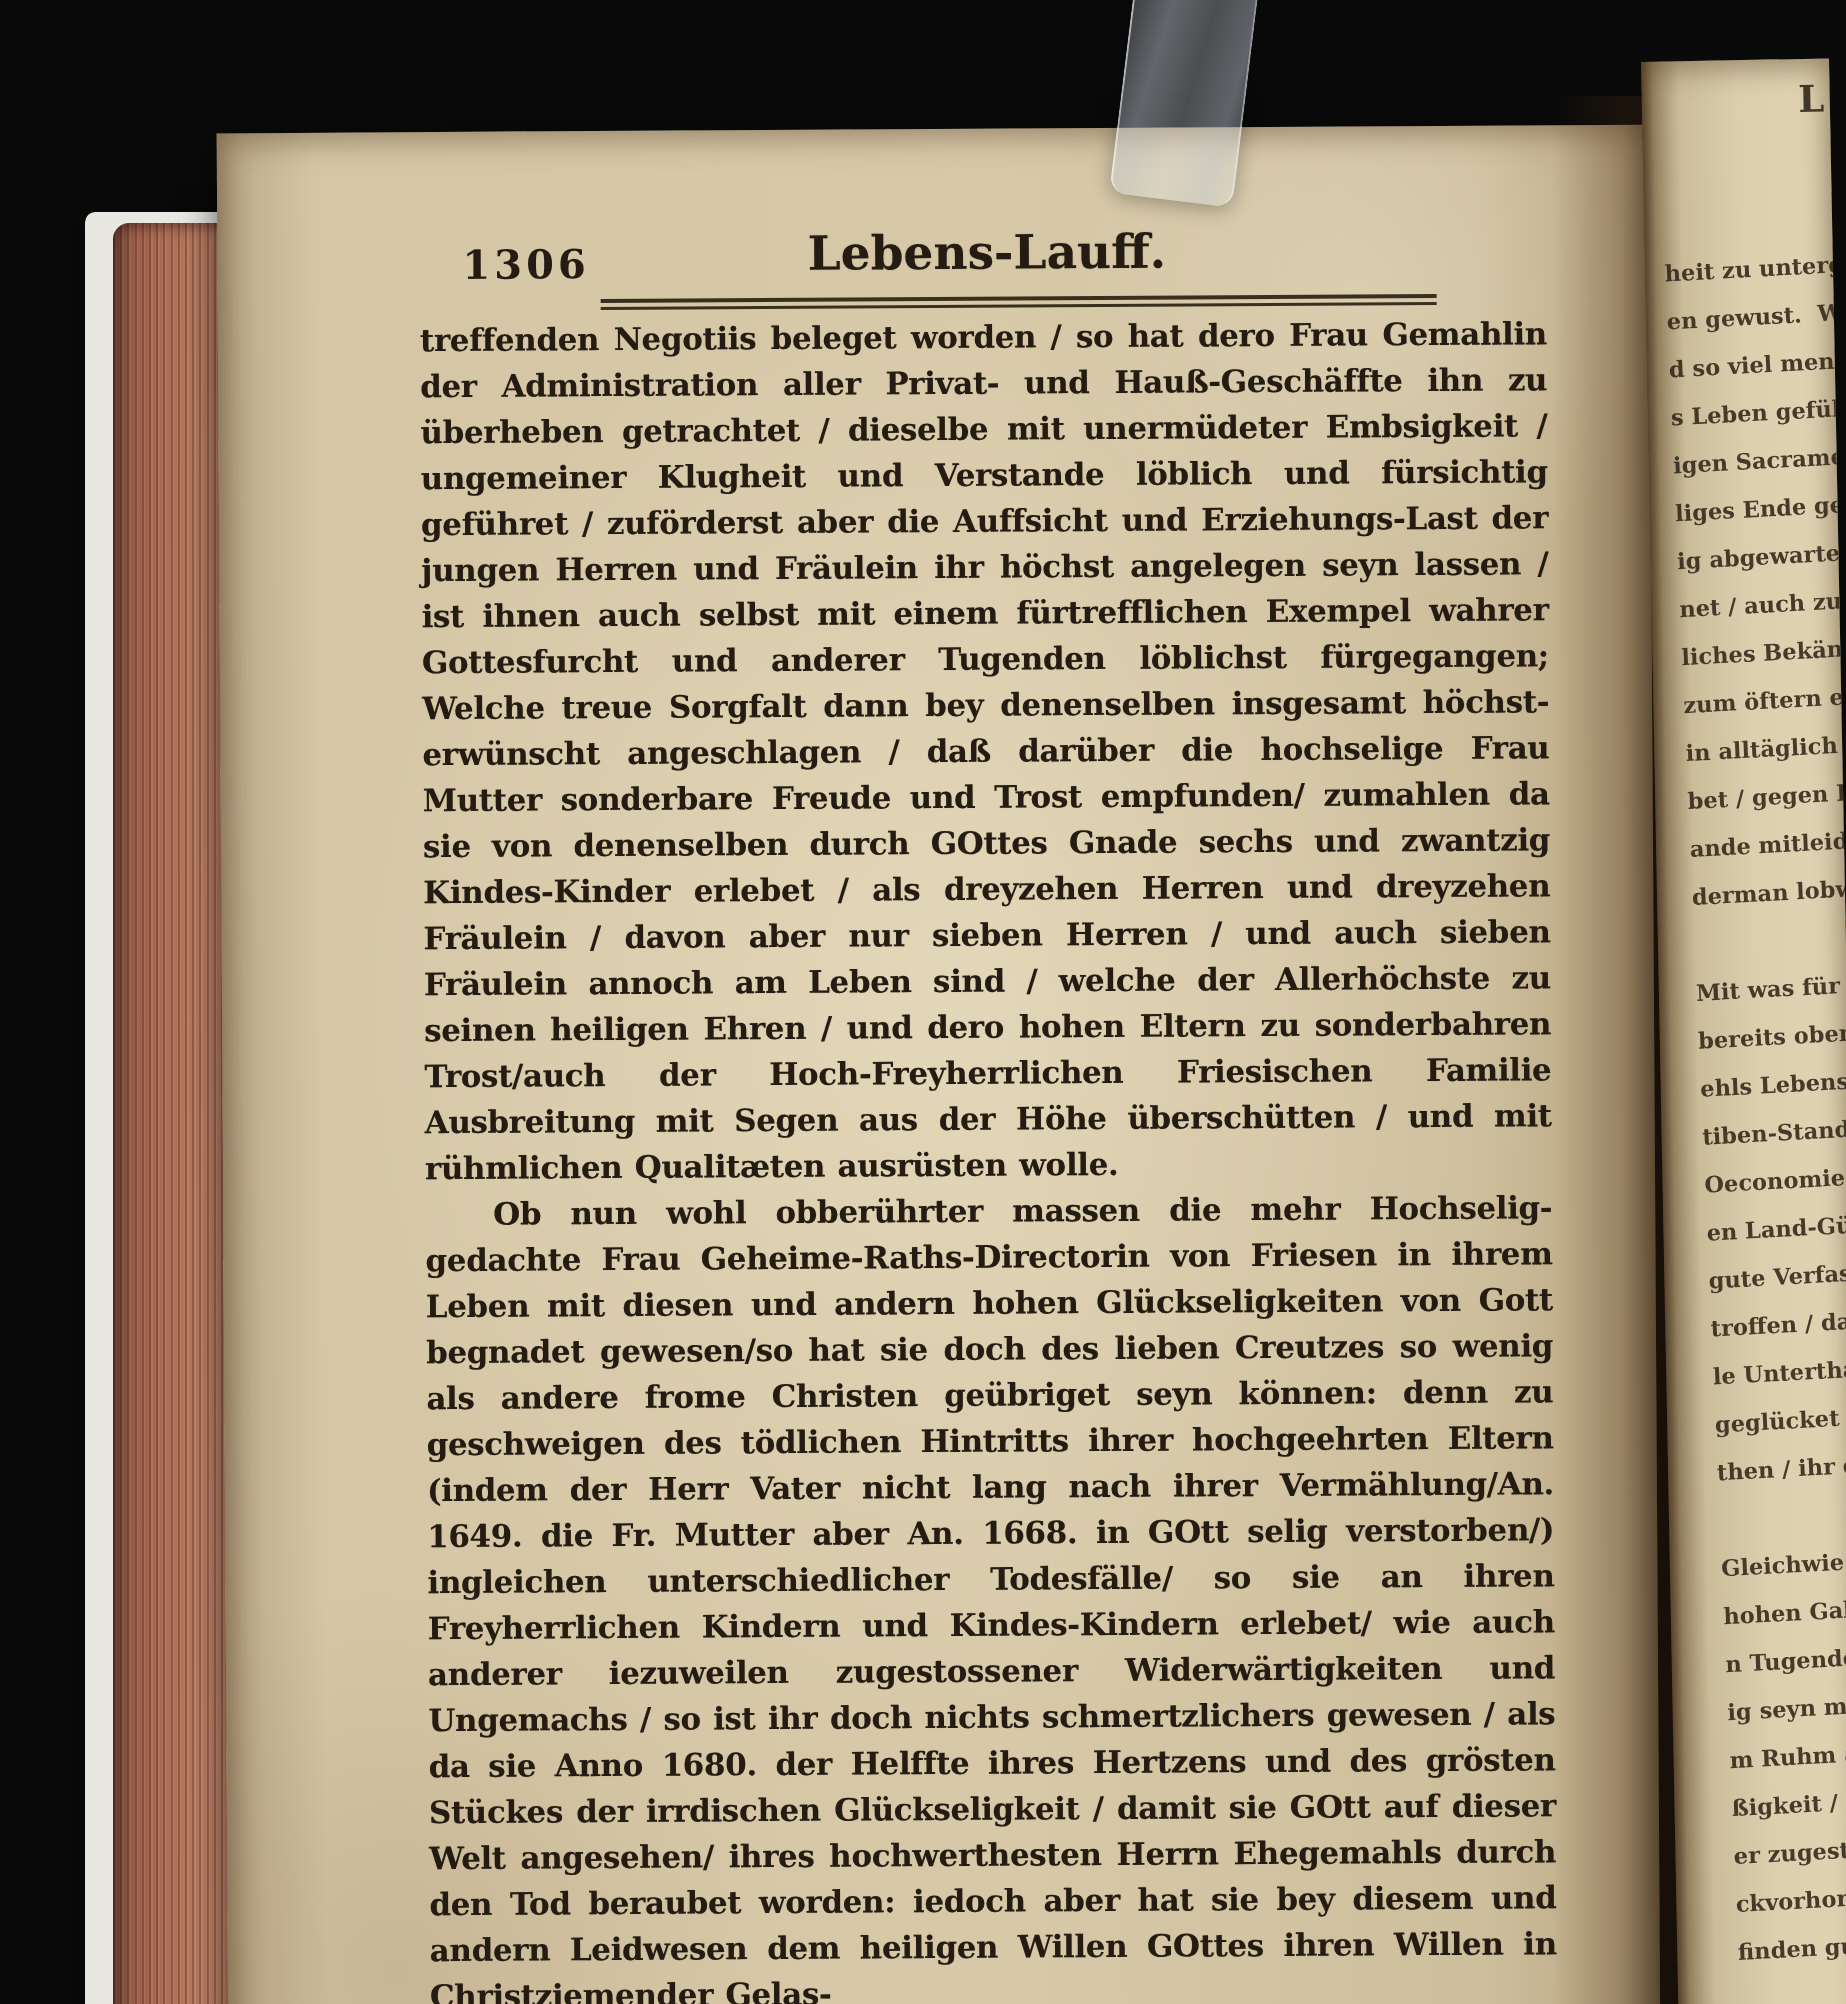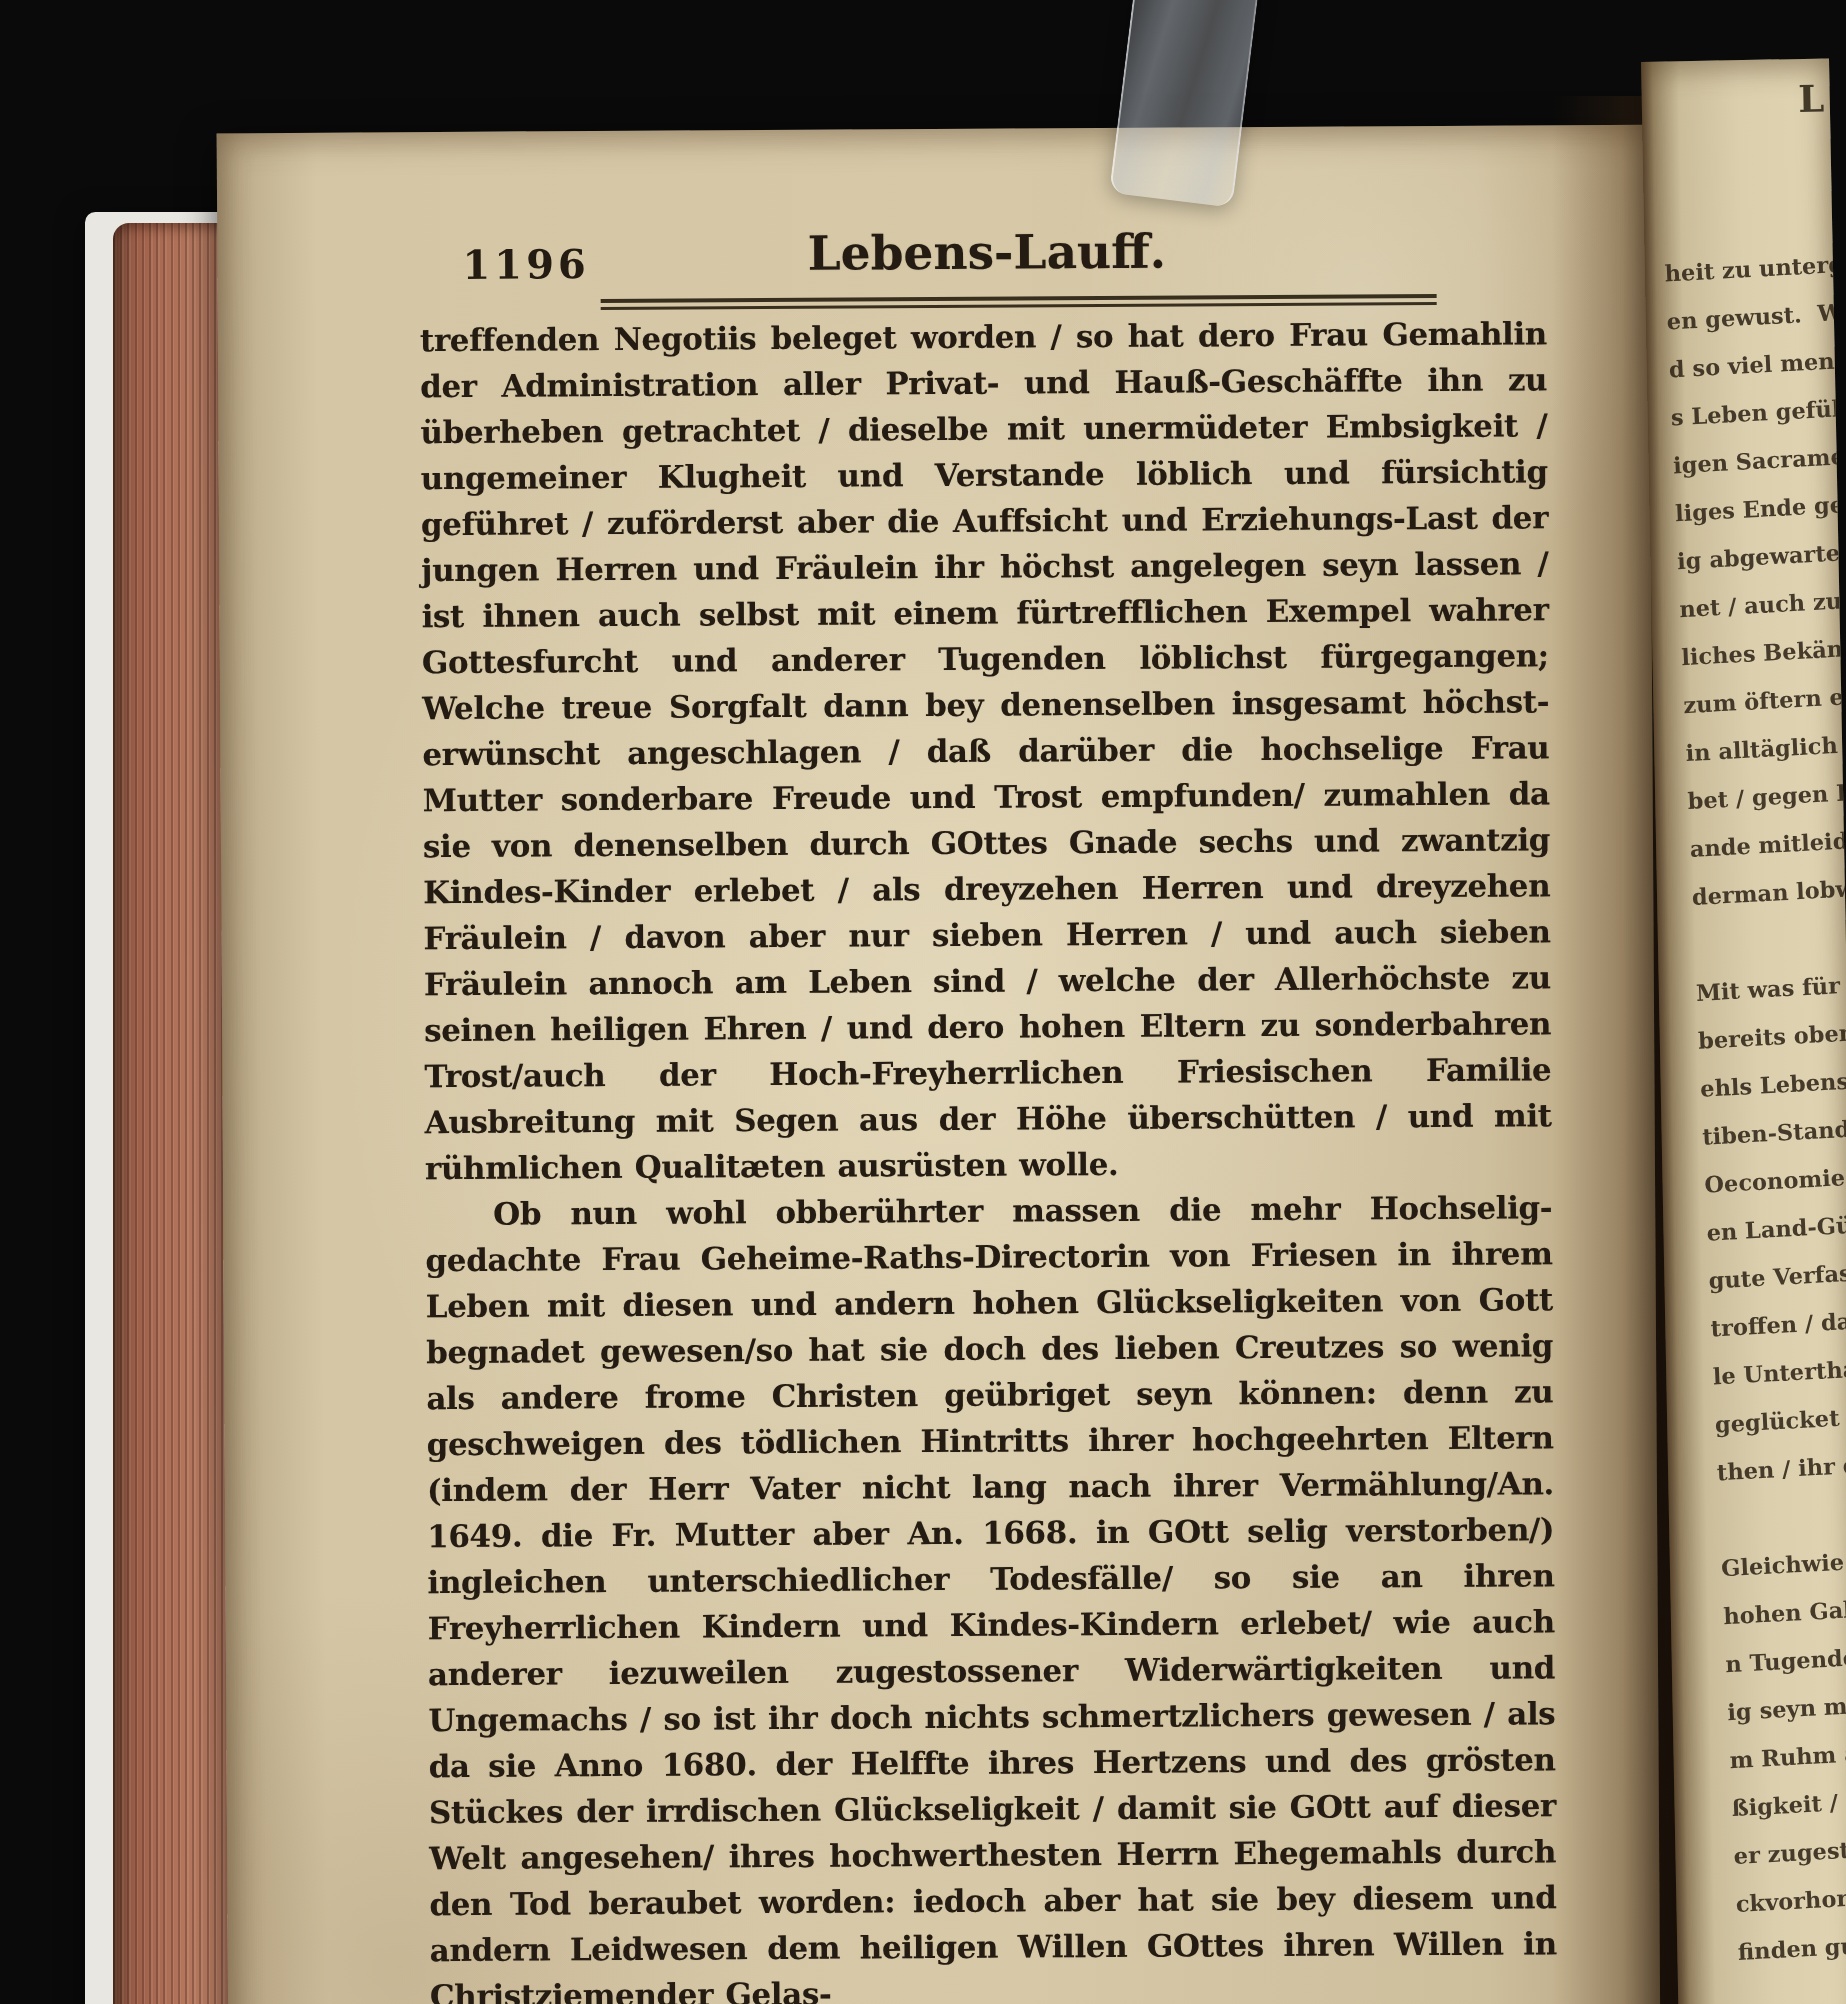--- a/index.html
+++ b/index.html
@@ -182,21 +182,21 @@
 </head>
 <body>
 
 <div class="canvas">
 
   <div class="backing"></div>
 
   <div class="book-edge"></div>
 
   <div class="left-page">
-    <span class="pagenum">1196</span>
+    <span class="pagenum">1306</span>
     <div class="running-title">Lebens-Lauff.</div>
     <div class="header-rule"></div>
 
     <div class="body-text">
       <p class="para">treffenden Negotiis beleget worden / so hat dero Frau Gemahlin der Administration aller Privat- und Hauß-Geschäffte ihn zu überheben getrachtet / dieselbe mit unermüdeter Embsigkeit / ungemeiner Klugheit und Verstande löblich und fürsichtig geführet / zuförderst aber die Auffsicht und Erziehungs-Last der jungen Herren und Fräulein ihr höchst angelegen seyn lassen / ist ihnen auch selbst mit einem fürtrefflichen Exempel wahrer Gottesfurcht und anderer Tugenden löblichst fürgegangen; Welche treue Sorgfalt dann bey denenselben insgesamt höchst-erwünscht angeschlagen / daß darüber die hochselige Frau Mutter sonderbare Freude und Trost empfunden/ zumahlen da sie von denenselben durch GOttes Gnade sechs und zwantzig Kindes-Kinder erlebet / als dreyzehen Herren und dreyzehen Fräulein / davon aber nur sieben Herren / und auch sieben Fräulein annoch am Leben sind / welche der Allerhöchste zu seinen heiligen Ehren / und dero hohen Eltern zu sonderbahren Trost/auch der Hoch-Freyherrlichen Friesischen Familie Ausbreitung mit Segen aus der Höhe überschütten / und mit rühmlichen Qualitæten ausrüsten wolle.</p>
       <p class="para indent">Ob nun wohl obberührter massen die mehr Hochselig-gedachte Frau Geheime-Raths-Directorin von Friesen in ihrem Leben mit diesen und andern hohen Glückseligkeiten von Gott begnadet gewesen/so hat sie doch des lieben Creutzes so wenig als andere frome Christen geübriget seyn können: denn zu geschweigen des tödlichen Hintritts ihrer hochgeehrten Eltern (indem der Herr Vater nicht lang nach ihrer Vermählung/An. 1649. die Fr. Mutter aber An. 1668. in GOtt selig verstorben/) ingleichen unterschiedlicher Todesfälle/ so sie an ihren Freyherrlichen Kindern und Kindes-Kindern erlebet/ wie auch anderer iezuweilen zugestossener Widerwärtigkeiten und Ungemachs / so ist ihr doch nichts schmertzlichers gewesen / als da sie Anno 1680. der Helffte ihres Hertzens und des grösten Stückes der irrdischen Glückseligkeit / damit sie GOtt auf dieser Welt angesehen/ ihres hochwerthesten Herrn Ehegemahls durch den Tod beraubet worden: iedoch aber hat sie bey diesem und andern Leidwesen dem heiligen Willen GOttes ihren Willen in Christziemender Gelas-</p>
       <div class="catchword">sen-</div>
     </div>
   </div>
 

